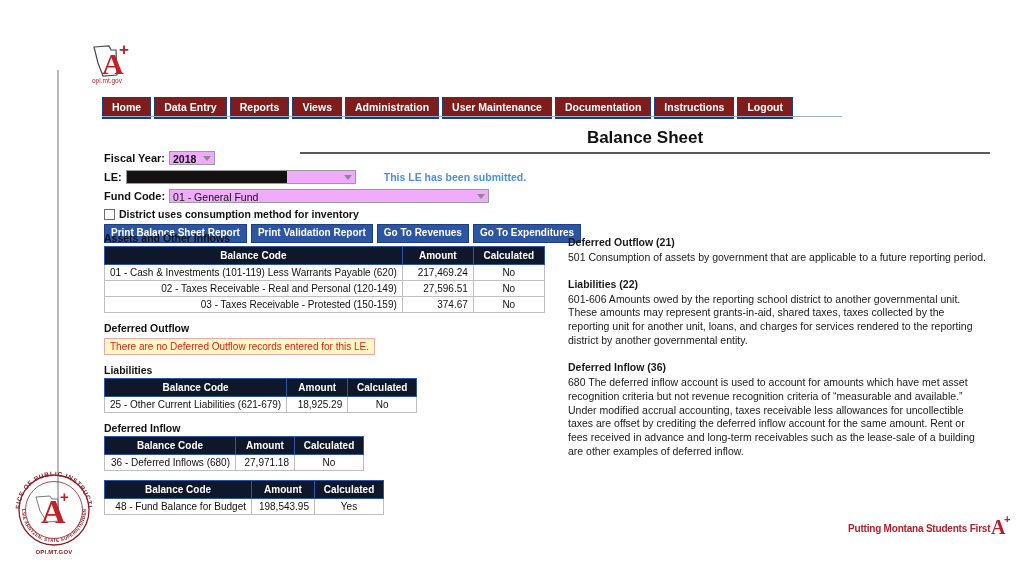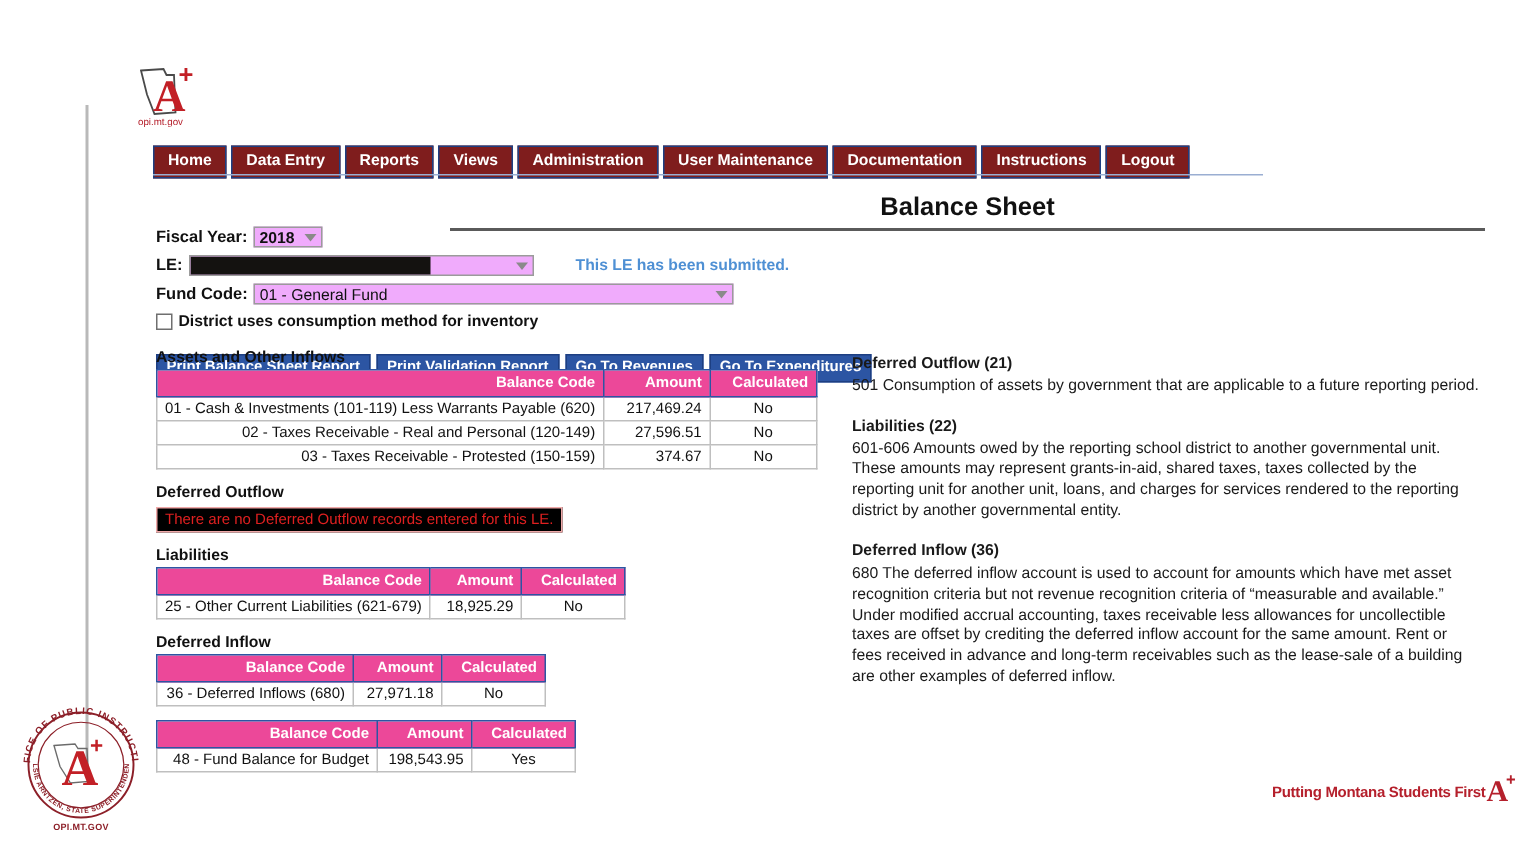--- a/index.html
+++ b/index.html
@@ -169,21 +169,21 @@
     font-weight: bold;
     font-size: 10.5px;
     margin-left: 28px;
     white-space: nowrap;
   }
 
   .checkbox-row {
     display: flex;
     align-items: center;
     margin-top: 4px;
-    margin-bottom: 16px;
+    margin-bottom: 4px;
   }
   .checkbox {
     width: 9px;
     height: 9px;
     border: 1px solid #6f6f6f;
     background: #fff;
     margin-right: 4px;
     cursor: pointer;
   }
   .checkbox-label {
@@ -223,25 +223,25 @@
     margin: 0 0 2px 0;
   }
   .section-block { margin-bottom: 9px; }
 
   table.bs {
     border-collapse: collapse;
     font-size: 10px;
     background: #fff;
   }
   table.bs th {
-    background: #ec4899;
+    background: #0f172a;
     color: #ffffff;
     font-weight: bold;
     font-size: 10px;
-    text-align: right;
+    text-align: center;
     padding: 3px 5px;
     border: 1px solid #2c55a3;
     white-space: nowrap;
   }
   table.bs td {
     border: 1px solid #bfbfbf;
     padding: 2px 5px;
     color: #111;
     font-size: 10px;
     white-space: nowrap;
@@ -250,21 +250,21 @@
   td.c-amt  { text-align: right; }
   td.c-calc { text-align: center; }
 
   .warn-box {
     display: inline-block;
     border: 1px solid #f0a8a8;
     color: #e02020;
     font-size: 10px;
     font-weight: normal;
     padding: 2px 5px;
-    background: #000000;
+    background: #fef9c3;
   }
 
   
   .right-col {
     position: absolute;
     left: 478px;
     top: 200px;
     width: 418px;
     font-size: 10.5px;
     line-height: 1.32;

